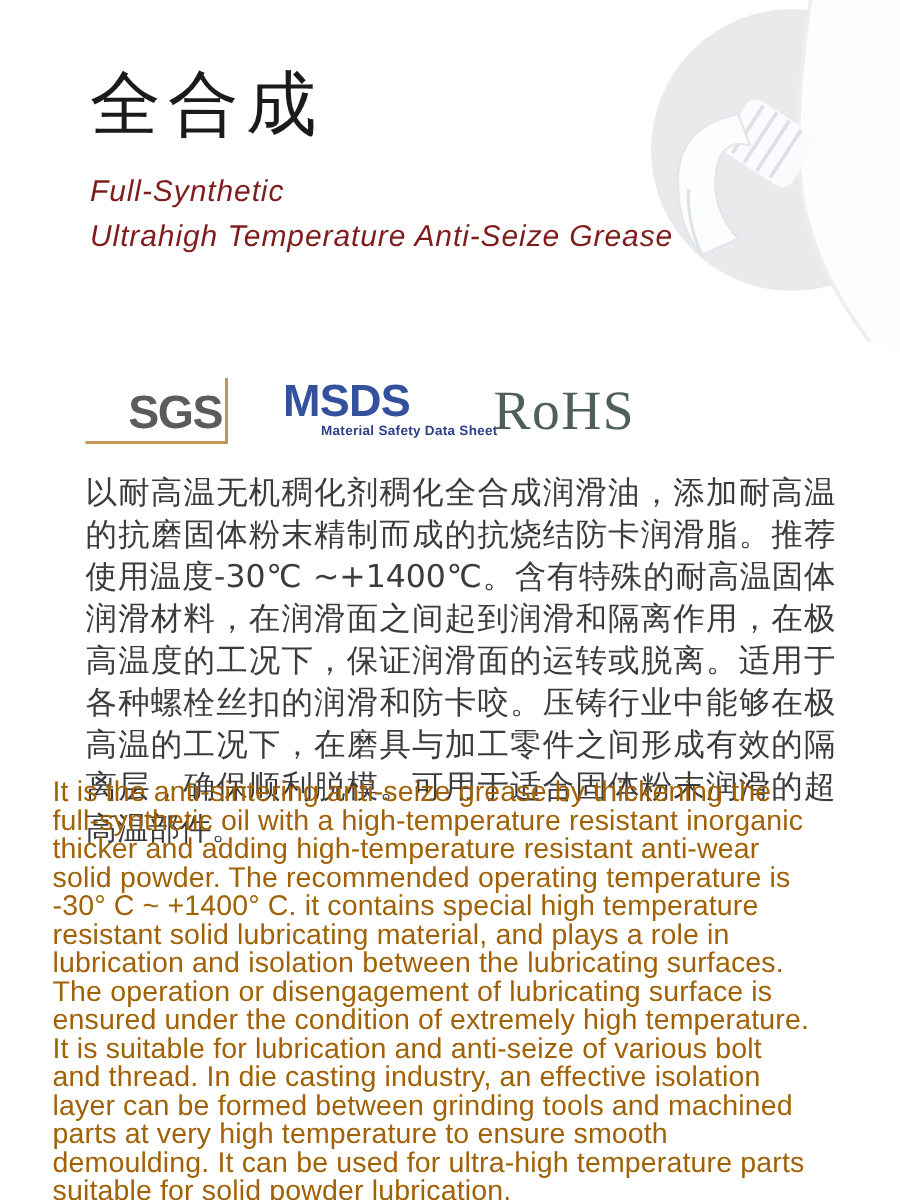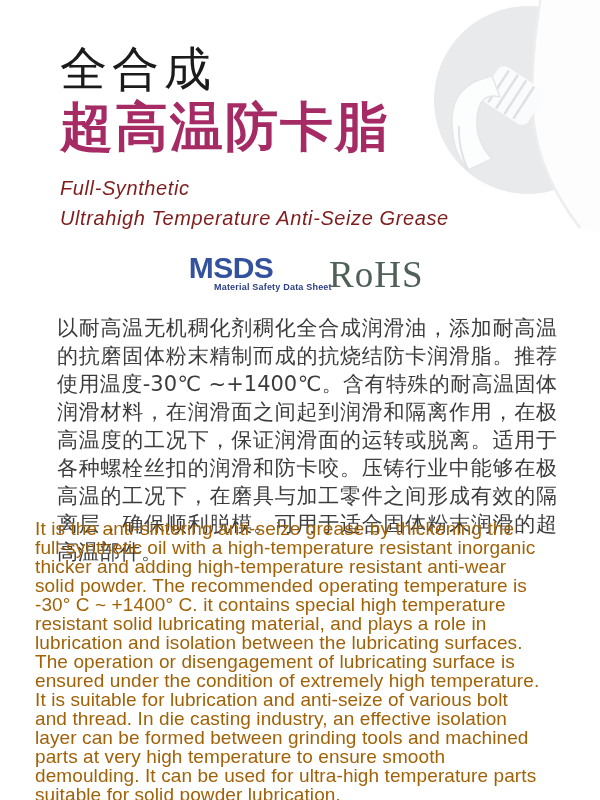--- a/index.html
+++ b/index.html
@@ -56,28 +56,30 @@
         <line x1="196" y1="76" x2="196" y2="114" stroke="#dde1e4" stroke-width="2.5"></line>
       </g>
 
       <path d="M162,76 C134,82 122,98 122,120 C122,143 127,157 138,170 L162,159 C151,147 146,134 147,119 C148,101 156,93 170,97 Z" fill="#fcfdfd" stroke="#e4e7e9" stroke-width="1.5" stroke-linejoin="round"></path>
       <path d="M138,170 C132,157 128,143 129,126" fill="none" stroke="#dfe3e6" stroke-width="2"></path>
     </svg>
   </div>
 
   <div class="title-block">
     <div class="title-cn1">全合成</div>
-    <div class="title-cn2">超高温防卡脂</div>
     <div class="subtitle">
       <div>Full-Synthetic</div>
       <div>Ultrahigh Temperature Anti-Seize Grease</div>
     </div>
   </div>
 
   <div class="certs">
+    <div class="cert-sgs">
+      <span class="sgs-text">SGS</span>
+    </div>
     <div class="cert-msds">
       <div class="msds-text">MSDS</div>
       <div class="msds-sub">Material Safety Data Sheet</div>
     </div>
     <div class="cert-rohs">
       <div class="rohs-text">RoHS</div>
     </div>
   </div>
 
   <p class="desc-cn">以耐高温无机稠化剂稠化全合成润滑油，添加耐高温的抗磨固体粉末精制而成的抗烧结防卡润滑脂。推荐使用温度-30℃ ~+1400℃。含有特殊的耐高温固体润滑材料，在润滑面之间起到润滑和隔离作用，在极高温度的工况下，保证润滑面的运转或脱离。适用于各种螺栓丝扣的润滑和防卡咬。压铸行业中能够在极高温的工况下，在磨具与加工零件之间形成有效的隔离层，确保顺利脱模。可用于适合固体粉末润滑的超高温部件。</p>

